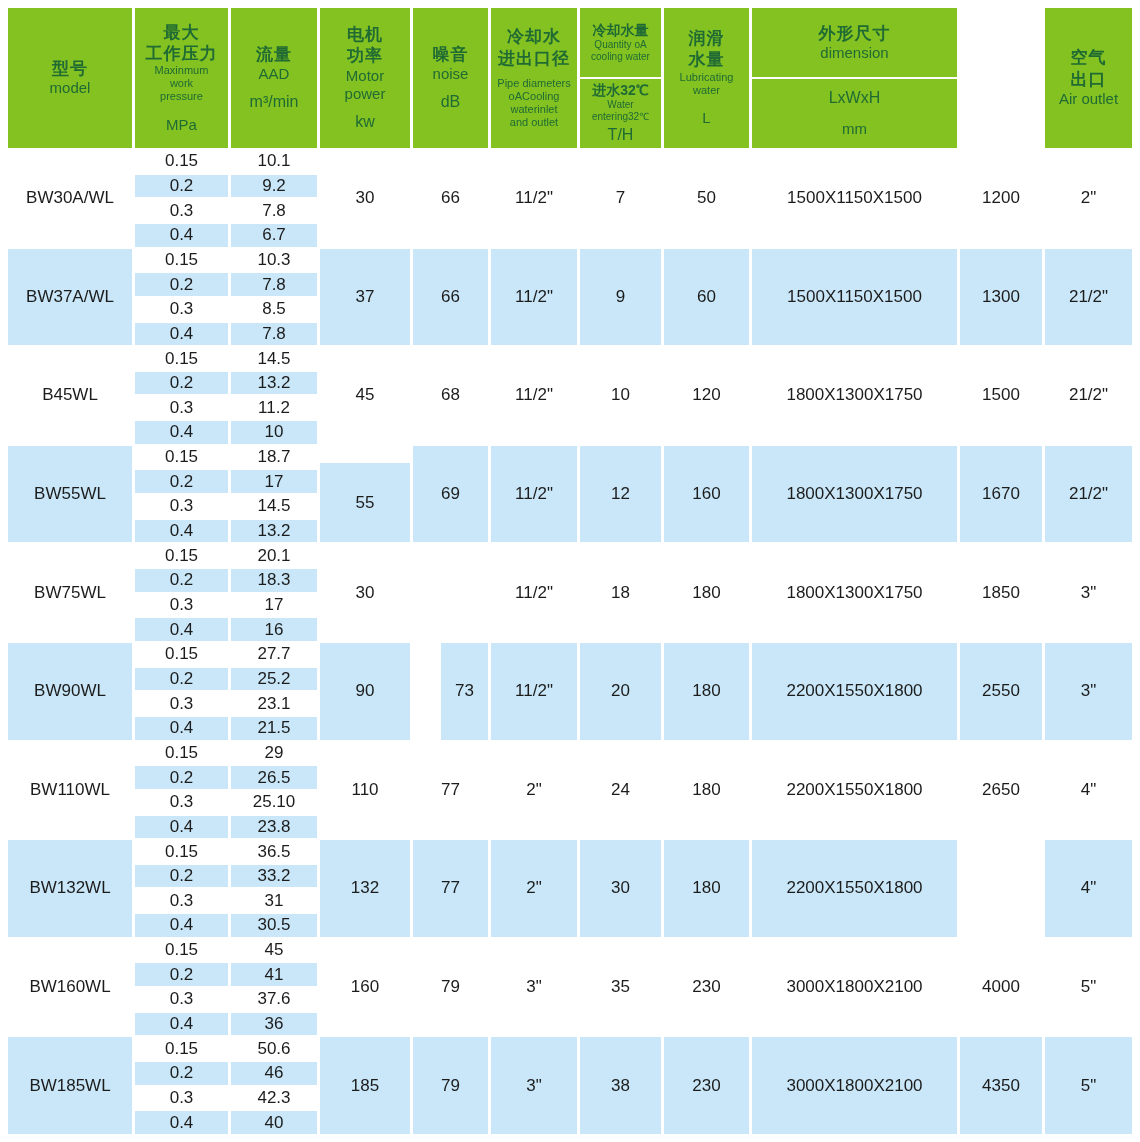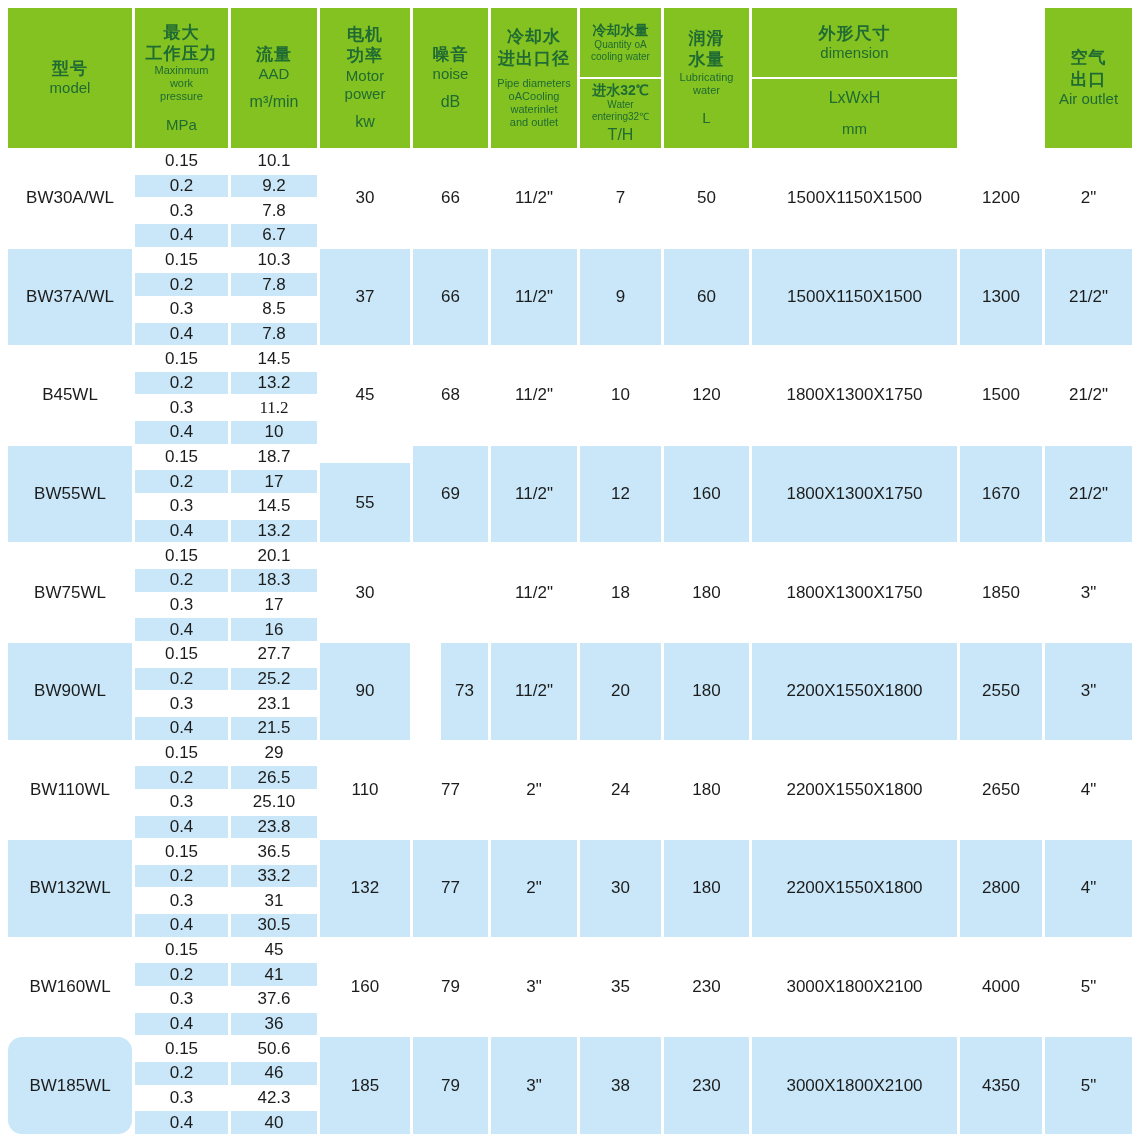--- a/index.html
+++ b/index.html
@@ -164,21 +164,21 @@
       <div class="cell blue" style="grid-area: 5 / 9 / span 4;">1500X1150X1500</div>
       <div class="cell blue" style="grid-area: 5 / 10 / span 4;">1300</div>
       <div class="cell blue" style="grid-area: 5 / 11 / span 4;">21/2"</div>
       <div class="cell white" style="grid-area: 9 / 1 / span 4;">B45WL</div>
       <div class="cell white" style="grid-area: 9 / 2 / span 1;">0.15</div>
       <div class="cell blue" style="grid-area: 10 / 2 / span 1;">0.2</div>
       <div class="cell white" style="grid-area: 11 / 2 / span 1;">0.3</div>
       <div class="cell blue" style="grid-area: 12 / 2 / span 1;">0.4</div>
       <div class="cell white" style="grid-area: 9 / 3 / span 1;">14.5</div>
       <div class="cell blue" style="grid-area: 10 / 3 / span 1;">13.2</div>
-      <div class="cell white" style="grid-area: 11 / 3 / span 1; font-family: Liberation Serif, serif;">11.2</div>
+      <div class="cell white" style="grid-area: 11 / 3 / span 1;">11.2</div>
       <div class="cell blue" style="grid-area: 12 / 3 / span 1;">10</div>
       <div class="cell white" style="grid-area: 9 / 4 / span 4;">45</div>
       <div class="cell white" style="grid-area: 9 / 5 / span 4;">68</div>
       <div class="cell white" style="grid-area: 9 / 6 / span 4;">11/2"</div>
       <div class="cell white" style="grid-area: 9 / 7 / span 4;">10</div>
       <div class="cell white" style="grid-area: 9 / 8 / span 4;">120</div>
       <div class="cell white" style="grid-area: 9 / 9 / span 4;">1800X1300X1750</div>
       <div class="cell white" style="grid-area: 9 / 10 / span 4;">1500</div>
       <div class="cell white" style="grid-area: 9 / 11 / span 4;">21/2"</div>
       <div class="cell blue" style="grid-area: 13 / 1 / span 4;">BW55WL</div>
@@ -256,40 +256,39 @@
       <div class="cell white" style="grid-area: 29 / 3 / span 1;">36.5</div>
       <div class="cell blue" style="grid-area: 30 / 3 / span 1;">33.2</div>
       <div class="cell white" style="grid-area: 31 / 3 / span 1;">31</div>
       <div class="cell blue" style="grid-area: 32 / 3 / span 1;">30.5</div>
       <div class="cell blue" style="grid-area: 29 / 4 / span 4;">132</div>
       <div class="cell blue" style="grid-area: 29 / 5 / span 4;">77</div>
       <div class="cell blue" style="grid-area: 29 / 6 / span 4;">2"</div>
       <div class="cell blue" style="grid-area: 29 / 7 / span 4;">30</div>
       <div class="cell blue" style="grid-area: 29 / 8 / span 4;">180</div>
       <div class="cell blue" style="grid-area: 29 / 9 / span 4;">2200X1550X1800</div>
-      <div class="cell blue" style="grid-area: 29 / 10 / span 4;">2800</div>
       <div class="cell blue" style="grid-area: 29 / 11 / span 4;">4"</div>
       <div class="cell white" style="grid-area: 33 / 1 / span 4;">BW160WL</div>
       <div class="cell white" style="grid-area: 33 / 2 / span 1;">0.15</div>
       <div class="cell blue" style="grid-area: 34 / 2 / span 1;">0.2</div>
       <div class="cell white" style="grid-area: 35 / 2 / span 1;">0.3</div>
       <div class="cell blue" style="grid-area: 36 / 2 / span 1;">0.4</div>
       <div class="cell white" style="grid-area: 33 / 3 / span 1;">45</div>
       <div class="cell blue" style="grid-area: 34 / 3 / span 1;">41</div>
       <div class="cell white" style="grid-area: 35 / 3 / span 1;">37.6</div>
       <div class="cell blue" style="grid-area: 36 / 3 / span 1;">36</div>
       <div class="cell white" style="grid-area: 33 / 4 / span 4;">160</div>
       <div class="cell white" style="grid-area: 33 / 5 / span 4;">79</div>
       <div class="cell white" style="grid-area: 33 / 6 / span 4;">3"</div>
       <div class="cell white" style="grid-area: 33 / 7 / span 4;">35</div>
       <div class="cell white" style="grid-area: 33 / 8 / span 4;">230</div>
       <div class="cell white" style="grid-area: 33 / 9 / span 4;">3000X1800X2100</div>
       <div class="cell white" style="grid-area: 33 / 10 / span 4;">4000</div>
       <div class="cell white" style="grid-area: 33 / 11 / span 4;">5"</div>
-      <div class="cell blue" style="grid-area: 37 / 1 / span 4; border-radius: 14px;">BW185WL</div>
+      <div class="cell blue" style="grid-area: 37 / 1 / span 4;">BW185WL</div>
       <div class="cell white" style="grid-area: 37 / 2 / span 1;">0.15</div>
       <div class="cell blue" style="grid-area: 38 / 2 / span 1;">0.2</div>
       <div class="cell white" style="grid-area: 39 / 2 / span 1;">0.3</div>
       <div class="cell blue" style="grid-area: 40 / 2 / span 1;">0.4</div>
       <div class="cell white" style="grid-area: 37 / 3 / span 1;">50.6</div>
       <div class="cell blue" style="grid-area: 38 / 3 / span 1;">46</div>
       <div class="cell white" style="grid-area: 39 / 3 / span 1;">42.3</div>
       <div class="cell blue" style="grid-area: 40 / 3 / span 1;">40</div>
       <div class="cell blue" style="grid-area: 37 / 4 / span 4;">185</div>
       <div class="cell blue" style="grid-area: 37 / 5 / span 4;">79</div>

